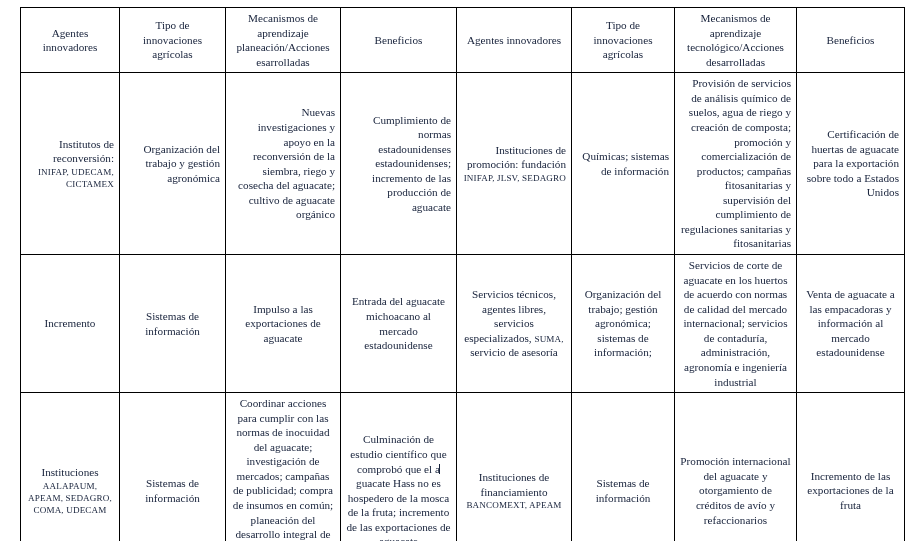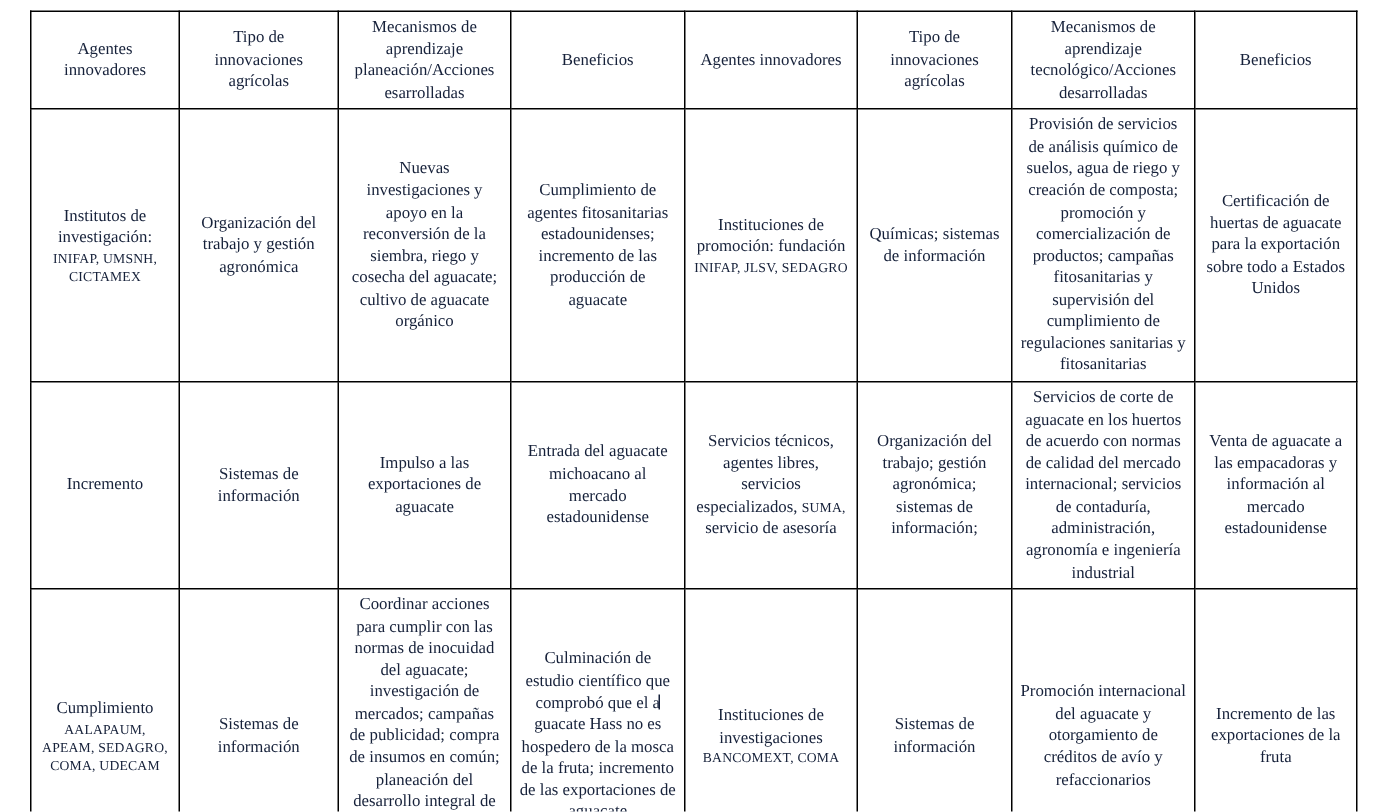--- a/index.html
+++ b/index.html
@@ -54,21 +54,21 @@
   col.c6 { width: 103px; }
   col.c7 { width: 122px; }
   col.c8 { width: 108px; }
 
   thead th {
     height: 54px;
     font-size: 11.2px;
     line-height: 1.35;
   }
 
-  tbody tr.row-1 td { height: 176px; font-size: 11.2px; }
+  tbody tr.row-1 td { height: 176px; font-size: 11.2px; text-align: right; }
   tbody tr.row-2 td { height: 120px; font-size: 11.2px; }
   tbody tr.row-3 td { height: 177px; font-size: 11.2px; }
 
   .cell-main {
     display: block;
   }
   .acronyms {
     display: block;
     font-size: 9.1px;
     letter-spacing: 0.15px;
@@ -112,26 +112,26 @@
         <th>Tipo de innovaciones agrícolas</th>
         <th>Mecanismos de aprendizaje tecnológico/Acciones desarrolladas</th>
         <th>Beneficios</th>
       </tr>
     </thead>
 
     <tbody>
 
       <tr class="row-1">
         <td>
-          <span class="cell-main">Institutos de investigación:</span>
-          <span class="acronyms">INIFAP, UMSNH, CICTAMEX</span>
+          <span class="cell-main">Institutos de reconversión:</span>
+          <span class="acronyms">INIFAP, UDECAM, CICTAMEX</span>
         </td>
         <td>Organización del trabajo y gestión agronómica</td>
         <td>Nuevas investigaciones y apoyo en la reconversión de la siembra, riego y cosecha del aguacate; cultivo de aguacate orgánico</td>
-        <td>Cumplimiento de agentes fitosanitarias estadounidenses; incremento de las producción de aguacate</td>
+        <td>Cumplimiento de normas estadounidenses estadounidenses; incremento de las producción de aguacate</td>
         <td>
           <span class="cell-main">Instituciones de promoción: fundación</span>
           <span class="acronyms">INIFAP, JLSV, SEDAGRO</span>
         </td>
         <td>Químicas; sistemas de información</td>
         <td>Provisión de servicios de análisis químico de suelos, agua de riego y creación de composta; promoción y comercialización de productos; campañas fitosanitarias y supervisión del cumplimiento de regulaciones sanitarias y fitosanitarias</td>
         <td>Certificación de huertas de aguacate para la exportación sobre todo a Estados Unidos</td>
       </tr>
 
       <tr class="row-2">
@@ -144,31 +144,31 @@
           <span class="acronyms" style="display:inline">SUMA,</span>
           <span>servicio de asesoría</span>
         </td>
         <td>Organización del trabajo; gestión agronómica; sistemas de información;</td>
         <td>Servicios de corte de aguacate en los huertos de acuerdo con normas de calidad del mercado internacional; servicios de contaduría, administración, agronomía e ingeniería industrial</td>
         <td>Venta de aguacate a las empacadoras y información al mercado estadounidense</td>
       </tr>
 
       <tr class="row-3">
         <td>
-          <span class="cell-main">Cumplimiento</span>
+          <span class="cell-main">Instituciones</span>
           <span class="acronyms">AALAPAUM, APEAM, SEDAGRO, COMA, UDECAM</span>
         </td>
         <td>Sistemas de información</td>
         <td>Coordinar acciones para cumplir con las normas de inocuidad del aguacate; investigación de mercados; campañas de publicidad; compra de insumos en común; planeación del desarrollo integral de la cadena de producción del aguacate</td>
         <td>
           <span>Culminación de estudio científico que comprobó que el a</span><span class="text-caret"></span><span>guacate Hass no es hospedero de la mosca de la fruta; incremento de las exportaciones de aguacate</span>
         </td>
         <td>
-          <span class="cell-main">Instituciones de investigaciones</span>
-          <span class="acronyms">BANCOMEXT, COMA</span>
+          <span class="cell-main">Instituciones de financiamiento</span>
+          <span class="acronyms">BANCOMEXT, APEAM</span>
         </td>
         <td>Sistemas de información</td>
         <td>Promoción internacional del aguacate y otorgamiento de créditos de avío y refaccionarios</td>
         <td>Incremento de las exportaciones de la fruta</td>
       </tr>
 
     </tbody>
   </table>
 
 </div>

